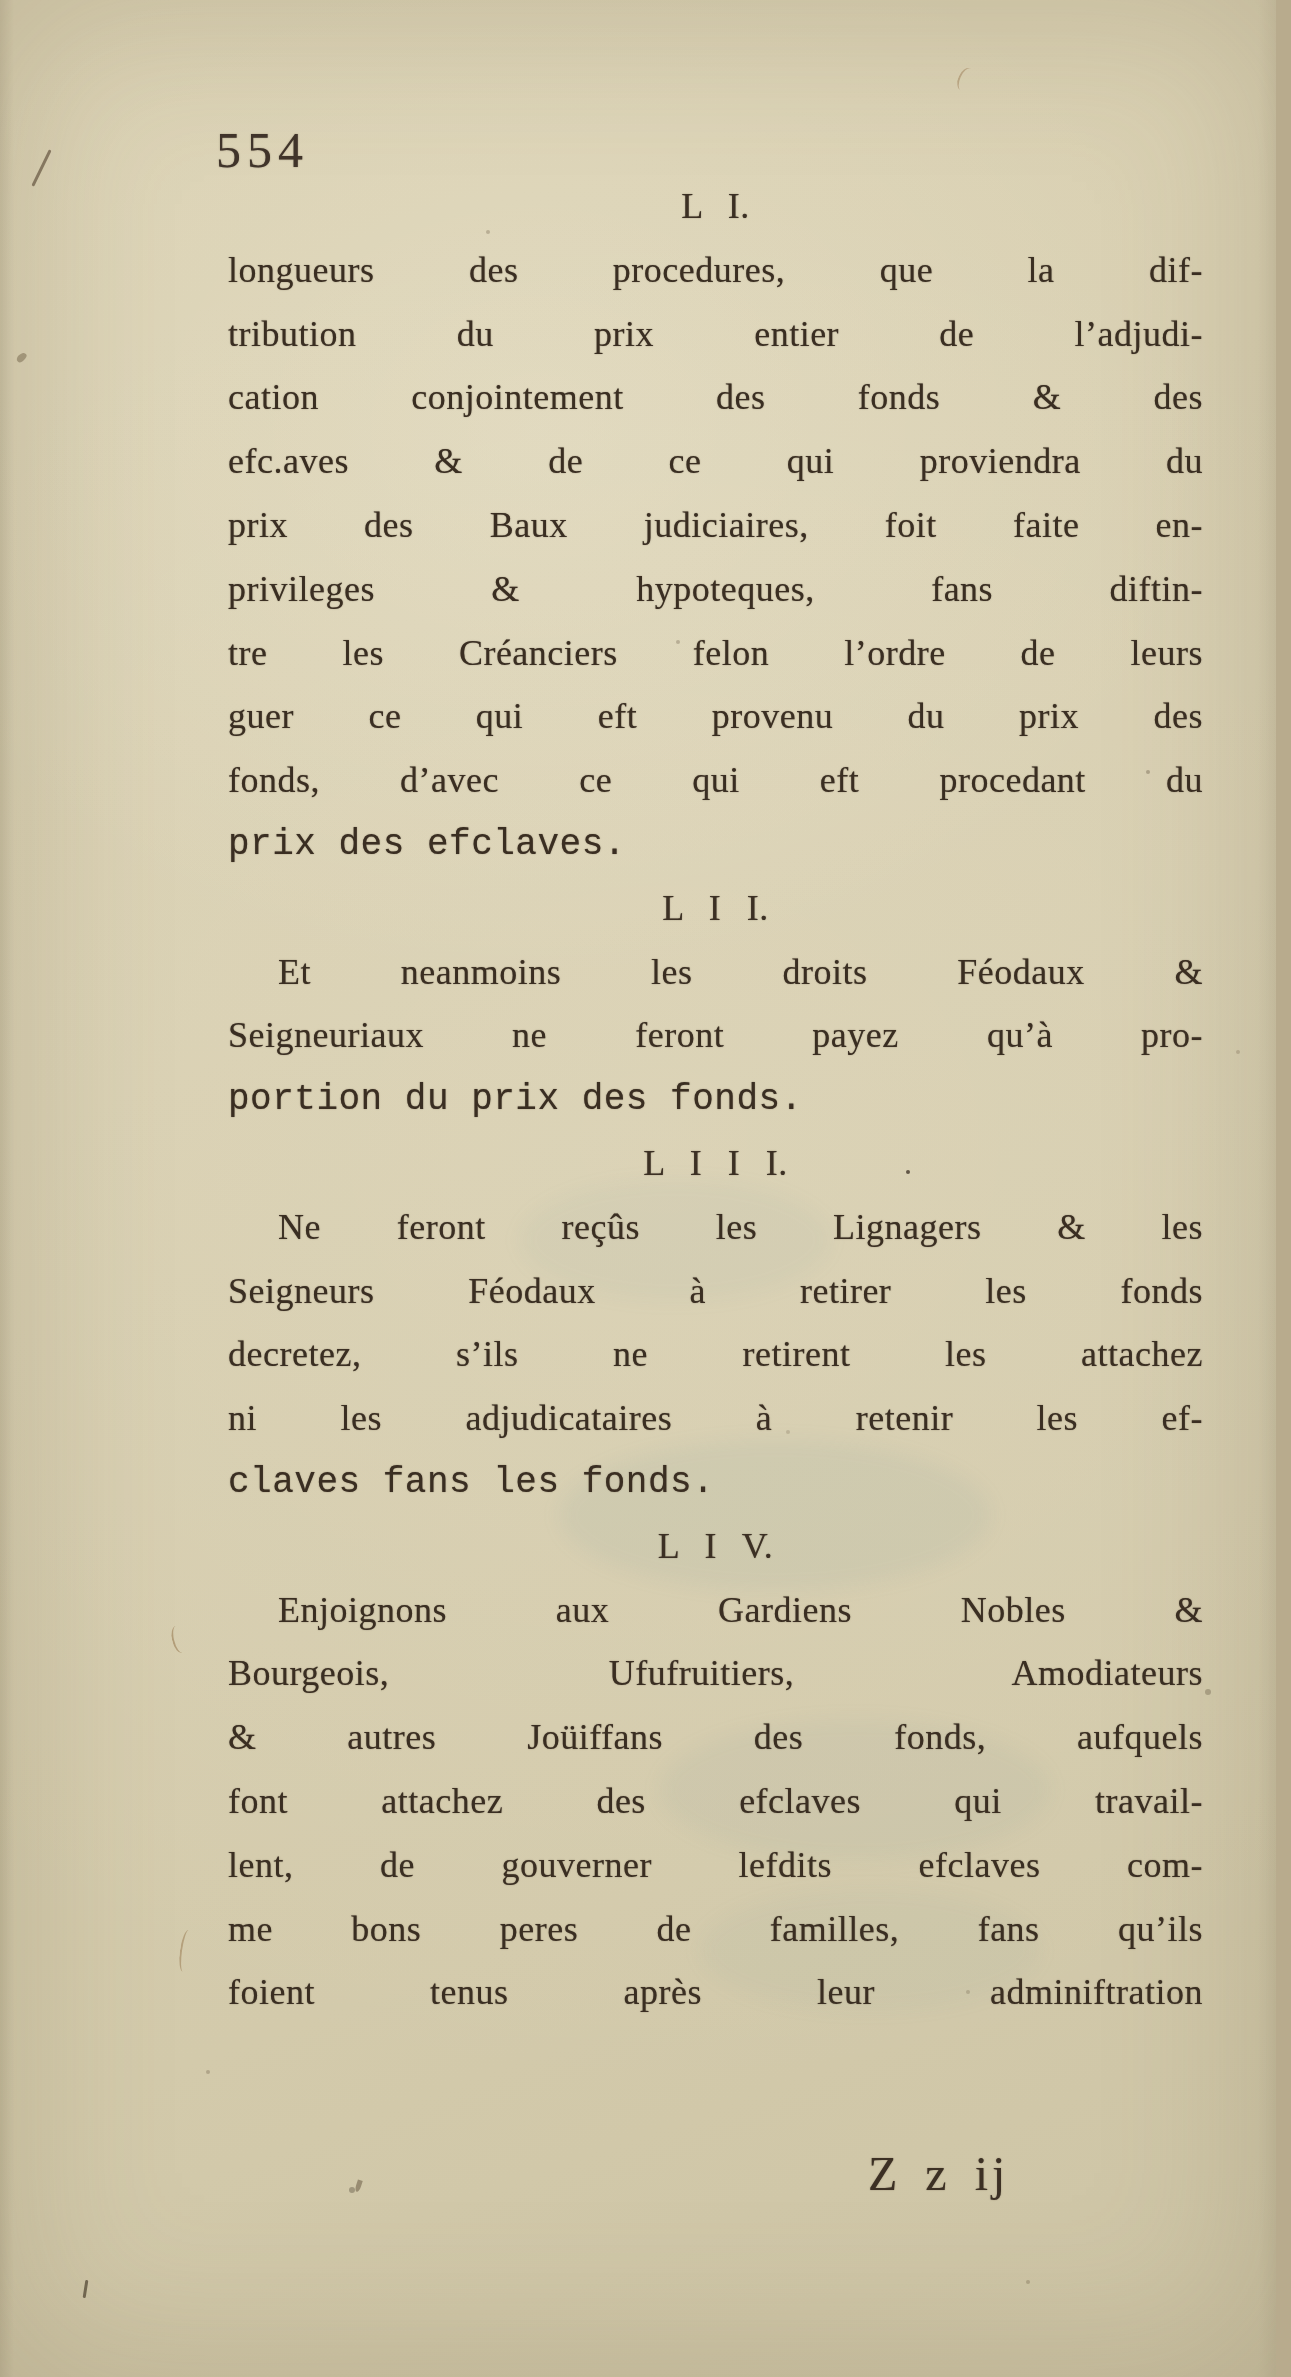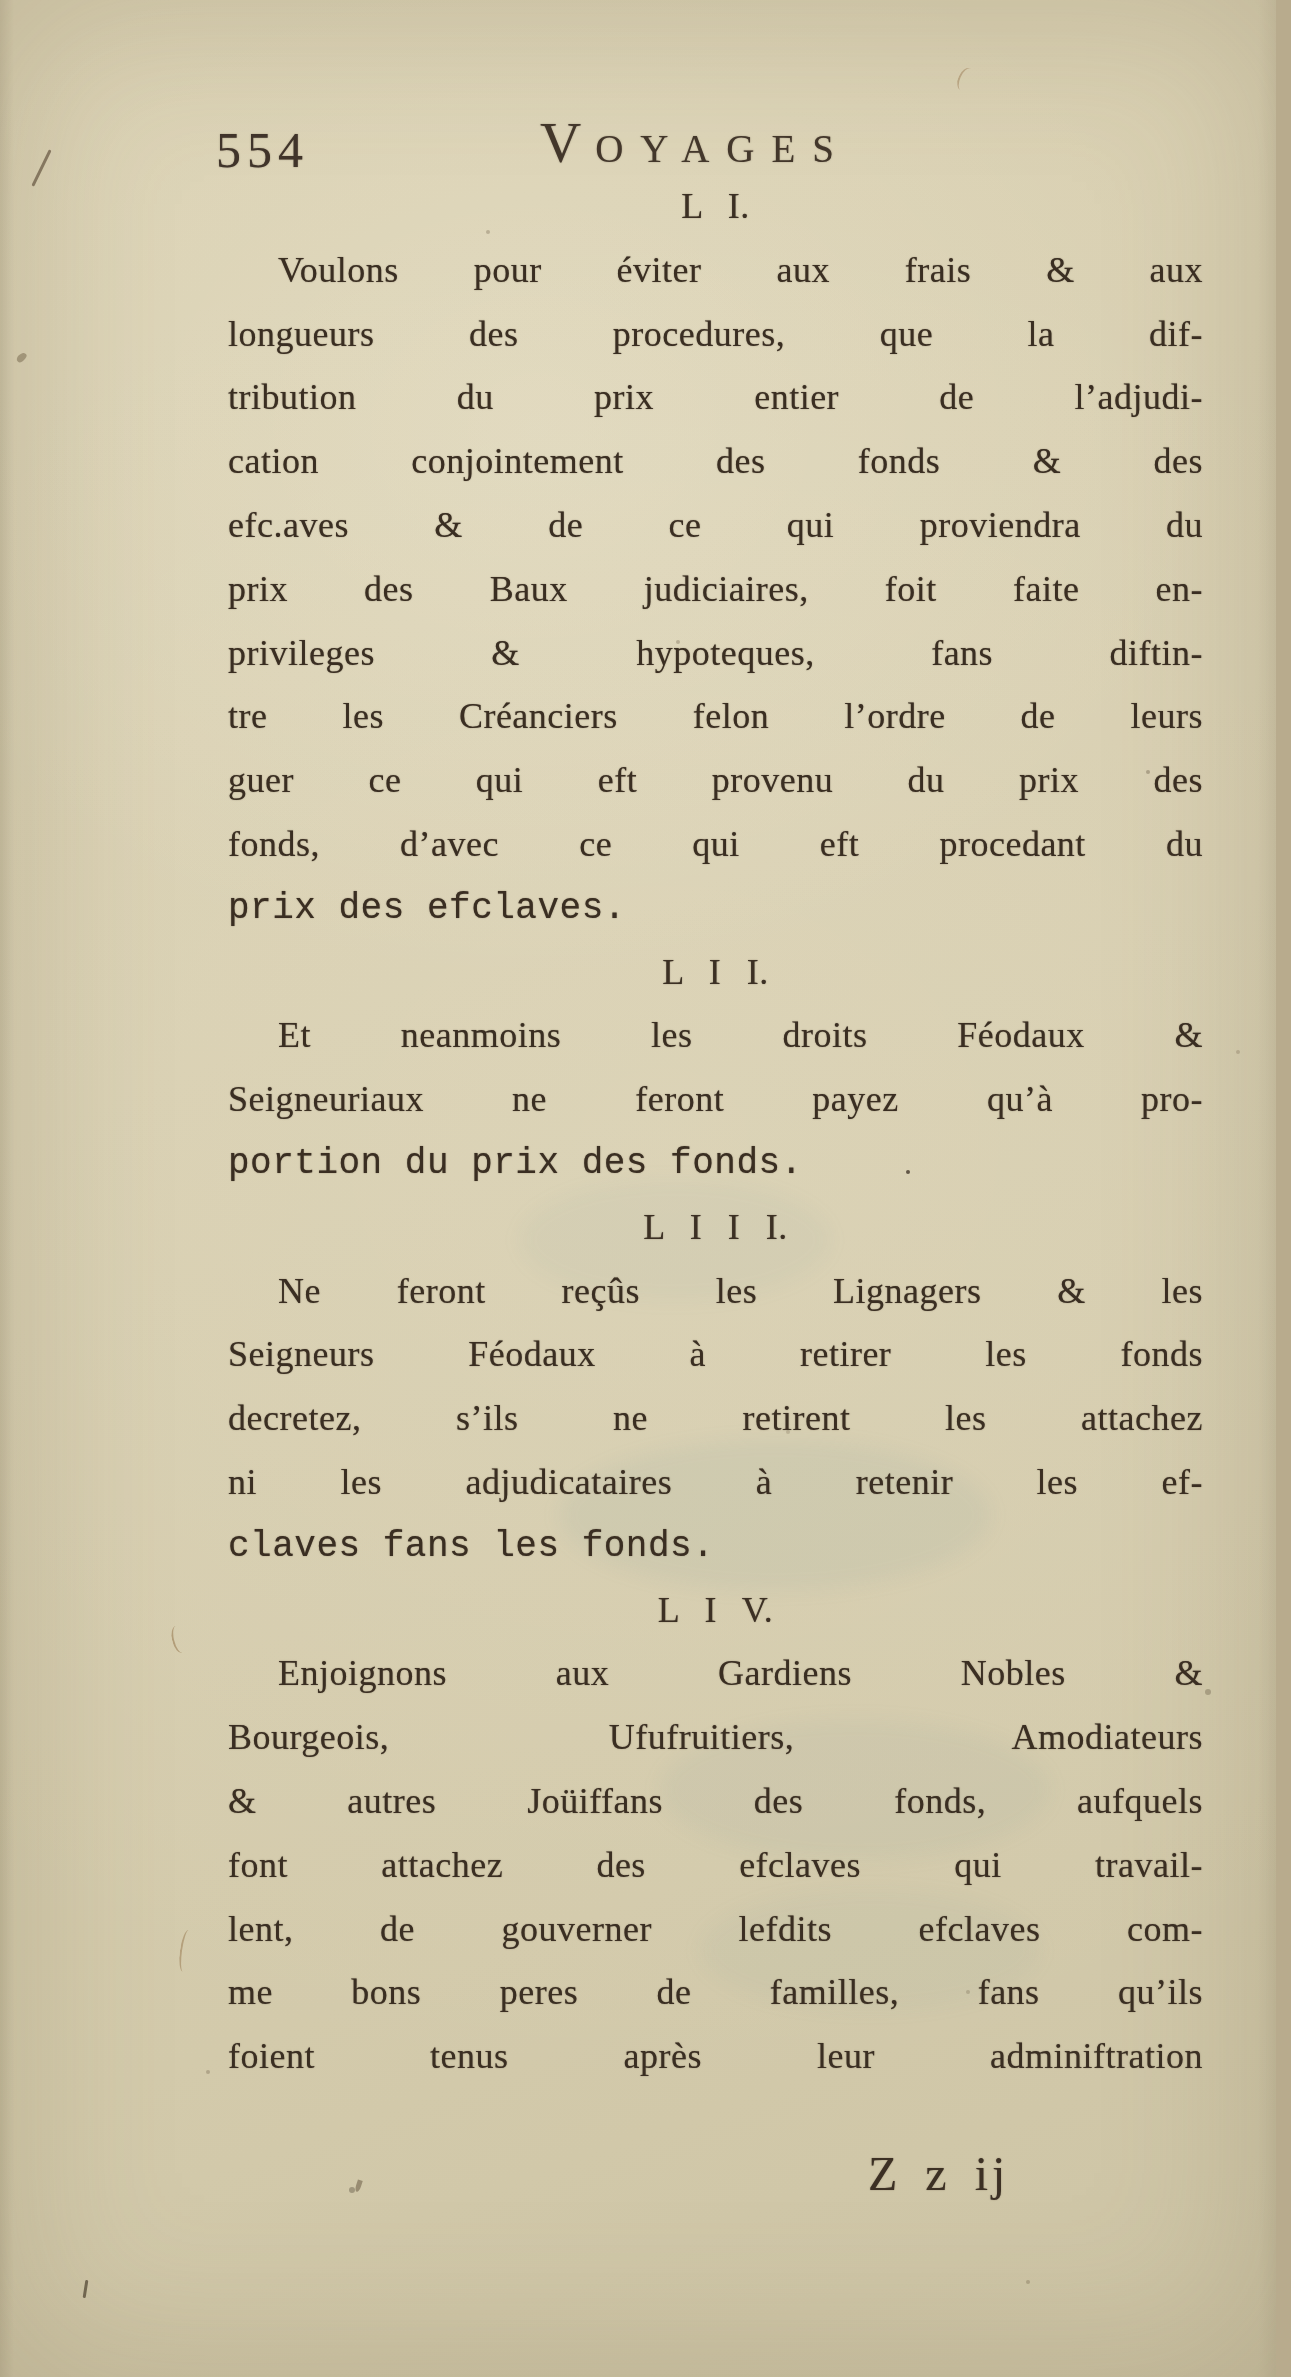--- a/index.html
+++ b/index.html
@@ -91,27 +91,25 @@
   <div class="artifact fiber3"></div>
   <div class="artifact tick1"></div>
   <div class="artifact comma1"></div>
   <div class="artifact specks"></div>
   <div class="artifact ghost ghost1"></div>
   <div class="artifact ghost ghost2"></div>
   <div class="artifact ghost ghost3"></div>
   <div class="artifact ghost ghost4"></div>
 
   <div class="page-number">554</div>
-  <div class="running-title" style="text-transform:uppercase;">Voyages</div>
 
   <div class="text-col">
 
     <section>
       <p class="heading">L I.</p>
-      <p class="just indent">Voulons pour éviter aux frais &amp; aux</p>
       <p class="just">longueurs des procedures, que la dif-</p>
       <p class="just">tribution du prix entier de l’adjudi-</p>
       <p class="just">cation conjointement des fonds &amp; des</p>
       <p class="just">efc.aves &amp; de ce qui proviendra du</p>
       <p class="just">prix des Baux judiciaires, foit faite en-</p>
       <p class="just">privileges &amp; hypoteques, fans diftin-</p>
       <p class="just">tre les Créanciers felon l’ordre de leurs</p>
       <p class="just">guer ce qui eft provenu du prix des</p>
       <p class="just">fonds, d’avec ce qui eft procedant du</p>
       <p class="last">prix des efclaves.</p>

